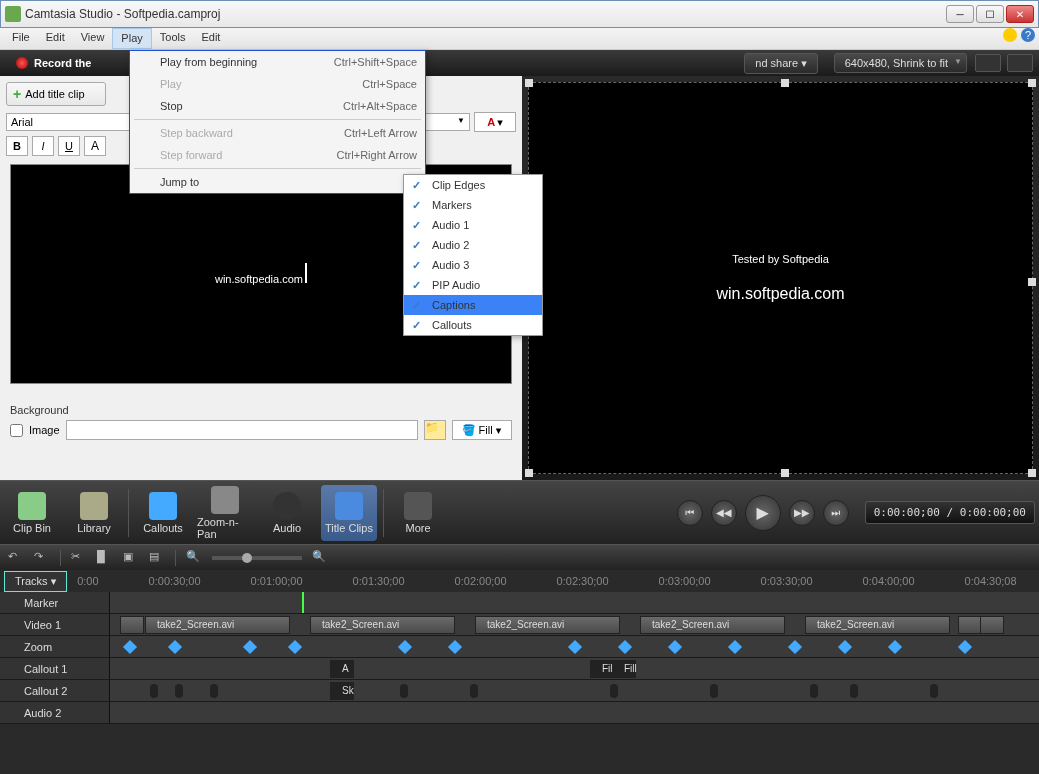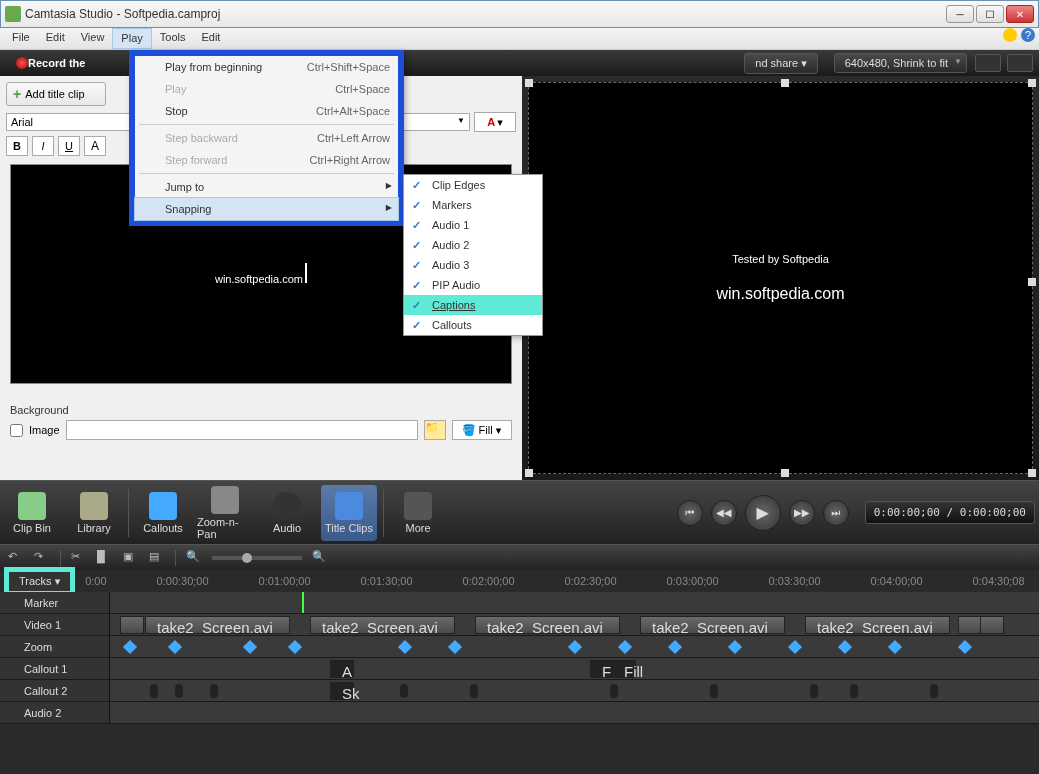--- a/index.html
+++ b/index.html
@@ -13,21 +13,21 @@
 .winbtn.close { background:linear-gradient(#e88,#c33); color:#fff; border-color:#a22; }
 
 .menubar { height:22px; background:linear-gradient(#f4f4f4,#e4e4e4); display:flex; padding:0 4px; border-bottom:1px solid #ccc; }
 .menubar .menuitem { padding:3px 8px; color:#333; cursor:default; }
 .menubar .menuitem.open { background:#d4e4f4; border:1px solid #a8c8e8; }
 .menubar .right { margin-left:auto; display:flex; gap:4px; }
 .menubar .bulb { width:14px; height:14px; background:#ffcc00; border-radius:50%; }
 .menubar .help { width:14px; height:14px; background:#3a7ac8; border-radius:50%; color:#fff; text-align:center; line-height:14px; }
 
 .topbar { height:26px; background:linear-gradient(#3a3a3a,#1a1a1a); display:flex; align-items:center; padding:0 6px; gap:8px; }
-.recordbtn { display:flex; align-items:center; padding:3px 10px; color:#fff; font-weight:bold; }
+.recordbtn { display:flex; align-items:center; gap:6px; padding:3px 10px; color:#fff; font-weight:bold; }
 .recordbtn .dot { width:12px; height:12px; background:radial-gradient(#f55,#a00); border-radius:50%; }
 .sharebtn { background:linear-gradient(#4a4a4a,#2a2a2a); color:#ddd; padding:3px 10px; border:1px solid #555; border-radius:3px; margin-left:auto; }
 .dimsel { background:linear-gradient(#4a4a4a,#2a2a2a); color:#ddd; padding:3px 18px 3px 10px; border:1px solid #555; border-radius:3px; margin-left:8px; position:relative; }
 .dimsel::after { content:"▼"; position:absolute; right:4px; font-size:8px; color:#999; }
 .cliptitle { flex:1; text-align:center; color:#ddd; }
 .topicons { display:flex; gap:6px; }
 .topiconbtn { width:26px; height:18px; background:#333; border:1px solid #555; border-radius:2px; }
 
 .workarea { display:flex; height:404px; }
 .leftpanel { width:522px; background:#f0f0f0; display:flex; flex-direction:column; }
@@ -66,45 +66,45 @@
 .pbtn { width:26px; height:26px; background:radial-gradient(#666,#333); border:1px solid #222; border-radius:50%; color:#ddd; display:flex; align-items:center; justify-content:center; font-size:10px; }
 .pbtn.play { width:36px; height:36px; font-size:16px; }
 .timedisp { background:linear-gradient(#333,#111); border:1px solid #555; border-radius:3px; padding:4px 8px; color:#ddd; font-family:monospace; font-size:11px; }
 
 .timelinetools { height:26px; background:linear-gradient(#444,#222); display:flex; align-items:center; padding:0 8px; gap:10px; border-top:1px solid #555; }
 .tt { width:16px; height:16px; color:#bbb; }
 .zoomslider { width:90px; height:4px; background:#555; position:relative; }
 .zoomslider::after { content:""; position:absolute; width:10px; height:10px; background:#aaa; border-radius:50%; top:-3px; left:30px; }
 
 .trackshdr { height:22px; background:#2a2a2a; display:flex; align-items:center; color:#ddd; }
-.trackshdr .btn { padding:3px 10px; background:#333; border:5px solid #5eead4; margin-left:4px; }
+.trackshdr .btn { padding:3px 10px; background:#333; border:1px solid #5eead4; margin-left:4px; }
 .ruler { flex:1; display:flex; color:#888; font-size:9px; gap:50px; padding-left:10px; overflow:hidden; }
 
 .tracks { background:#2a2a2a; }
 .track { height:22px; display:flex; align-items:center; border-bottom:1px solid #1a1a1a; }
 .tracklabel { width:110px; padding-left:24px; color:#ddd; background:#333; height:100%; display:flex; align-items:center; border-right:1px solid #111; }
 .trackcontent { flex:1; position:relative; height:100%; background:#3a3a3a; overflow:hidden; }
-.clip { position:absolute; height:18px; top:2px; background:linear-gradient(#6a6a6a,#4a4a4a); border:1px solid #222; color:#ddd; font-size:15px; padding:2px 11px; white-space:nowrap; }
+.clip { position:absolute; height:18px; top:2px; background:linear-gradient(#6a6a6a,#4a4a4a); border:1px solid #222; color:#ddd; font-size:10px; padding:2px 11px; white-space:nowrap; }
 .zoommark { position:absolute; width:10px; height:10px; background:#4af; transform:rotate(45deg); top:6px; }
 .callmark { position:absolute; width:8px; height:14px; background:#222; border-radius:4px; top:4px; }
 .playhead { position:absolute; width:2px; background:#4f4; top:0; bottom:0; left:192px; z-index:5; }
 
 
-.playmenu { position:absolute; left:129px; top:50px; width:275px; background:#f4f4f4; border:6px solid #1d4ed8; box-shadow:2px 2px 6px rgba(0,0,0,.3); z-index:100; }
+.playmenu { position:absolute; left:129px; top:50px; width:297px; background:#f4f4f4; border:1px solid #1d4ed8; box-shadow:2px 2px 6px rgba(0,0,0,.3); z-index:100; }
 .playmenu .mi { display:flex; padding:5px 8px 5px 30px; color:#333; position:relative; }
 .playmenu .mi .sc { margin-left:auto; color:#666;padding-left:40px; }
 .playmenu .mi.disabled { color:#aaa; }
 .playmenu .mi.sub::after { content:"▶"; position:absolute; right:6px; font-size:8px; }
 .playmenu .mi.highlight { background:#d4e4f4; border:1px solid #a8c8e8; margin:-1px; }
 .playmenu .sep { height:1px; background:#ccc; margin:2px 4px; }
 
 .snapmenu { position:absolute; left:403px; top:174px; width:140px; background:#fff; border:1px solid #999; box-shadow:2px 2px 6px rgba(0,0,0,.3); z-index:101; }
 .snapmenu .si { display:flex; padding:4px 8px 4px 28px; color:#333; position:relative; }
 .snapmenu .si::before { content:"✓"; position:absolute; left:8px; color:#3a7ac8; font-weight:bold; }
-.snapmenu .si.highlight { background:#5eead4;text-decoration:underline; }
+.snapmenu .si.highlight { background:#3b82f6; }
 </style>
 </head>
 <body>
 
 <div class="titlebar">
   <div class="icon"></div>
   <div class="title">Camtasia Studio - Softpedia.camproj</div>
   <div class="winbtns">
     <div class="winbtn">─</div>
     <div class="winbtn">☐</div>
@@ -352,23 +352,20 @@
       <span class="sc">Ctrl+Left Arrow</span>
     </div>
   <div class="mi disabled">
       <span>Step forward</span>
       <span class="sc">Ctrl+Right Arrow</span>
     </div>
   <div class="sep"></div>
   <div class="mi sub">
       <span>Jump to</span>
     </div>
-  <div class="mi sub highlight">
-      <span>Snapping</span>
-    </div>
 </div>
 
 <div class="snapmenu">
   <div class="si">Clip Edges</div>
   <div class="si">Markers</div>
   <div class="si">Audio 1</div>
   <div class="si">Audio 2</div>
   <div class="si">Audio 3</div>
   <div class="si">PIP Audio</div>
   <div class="si highlight">Captions</div>

